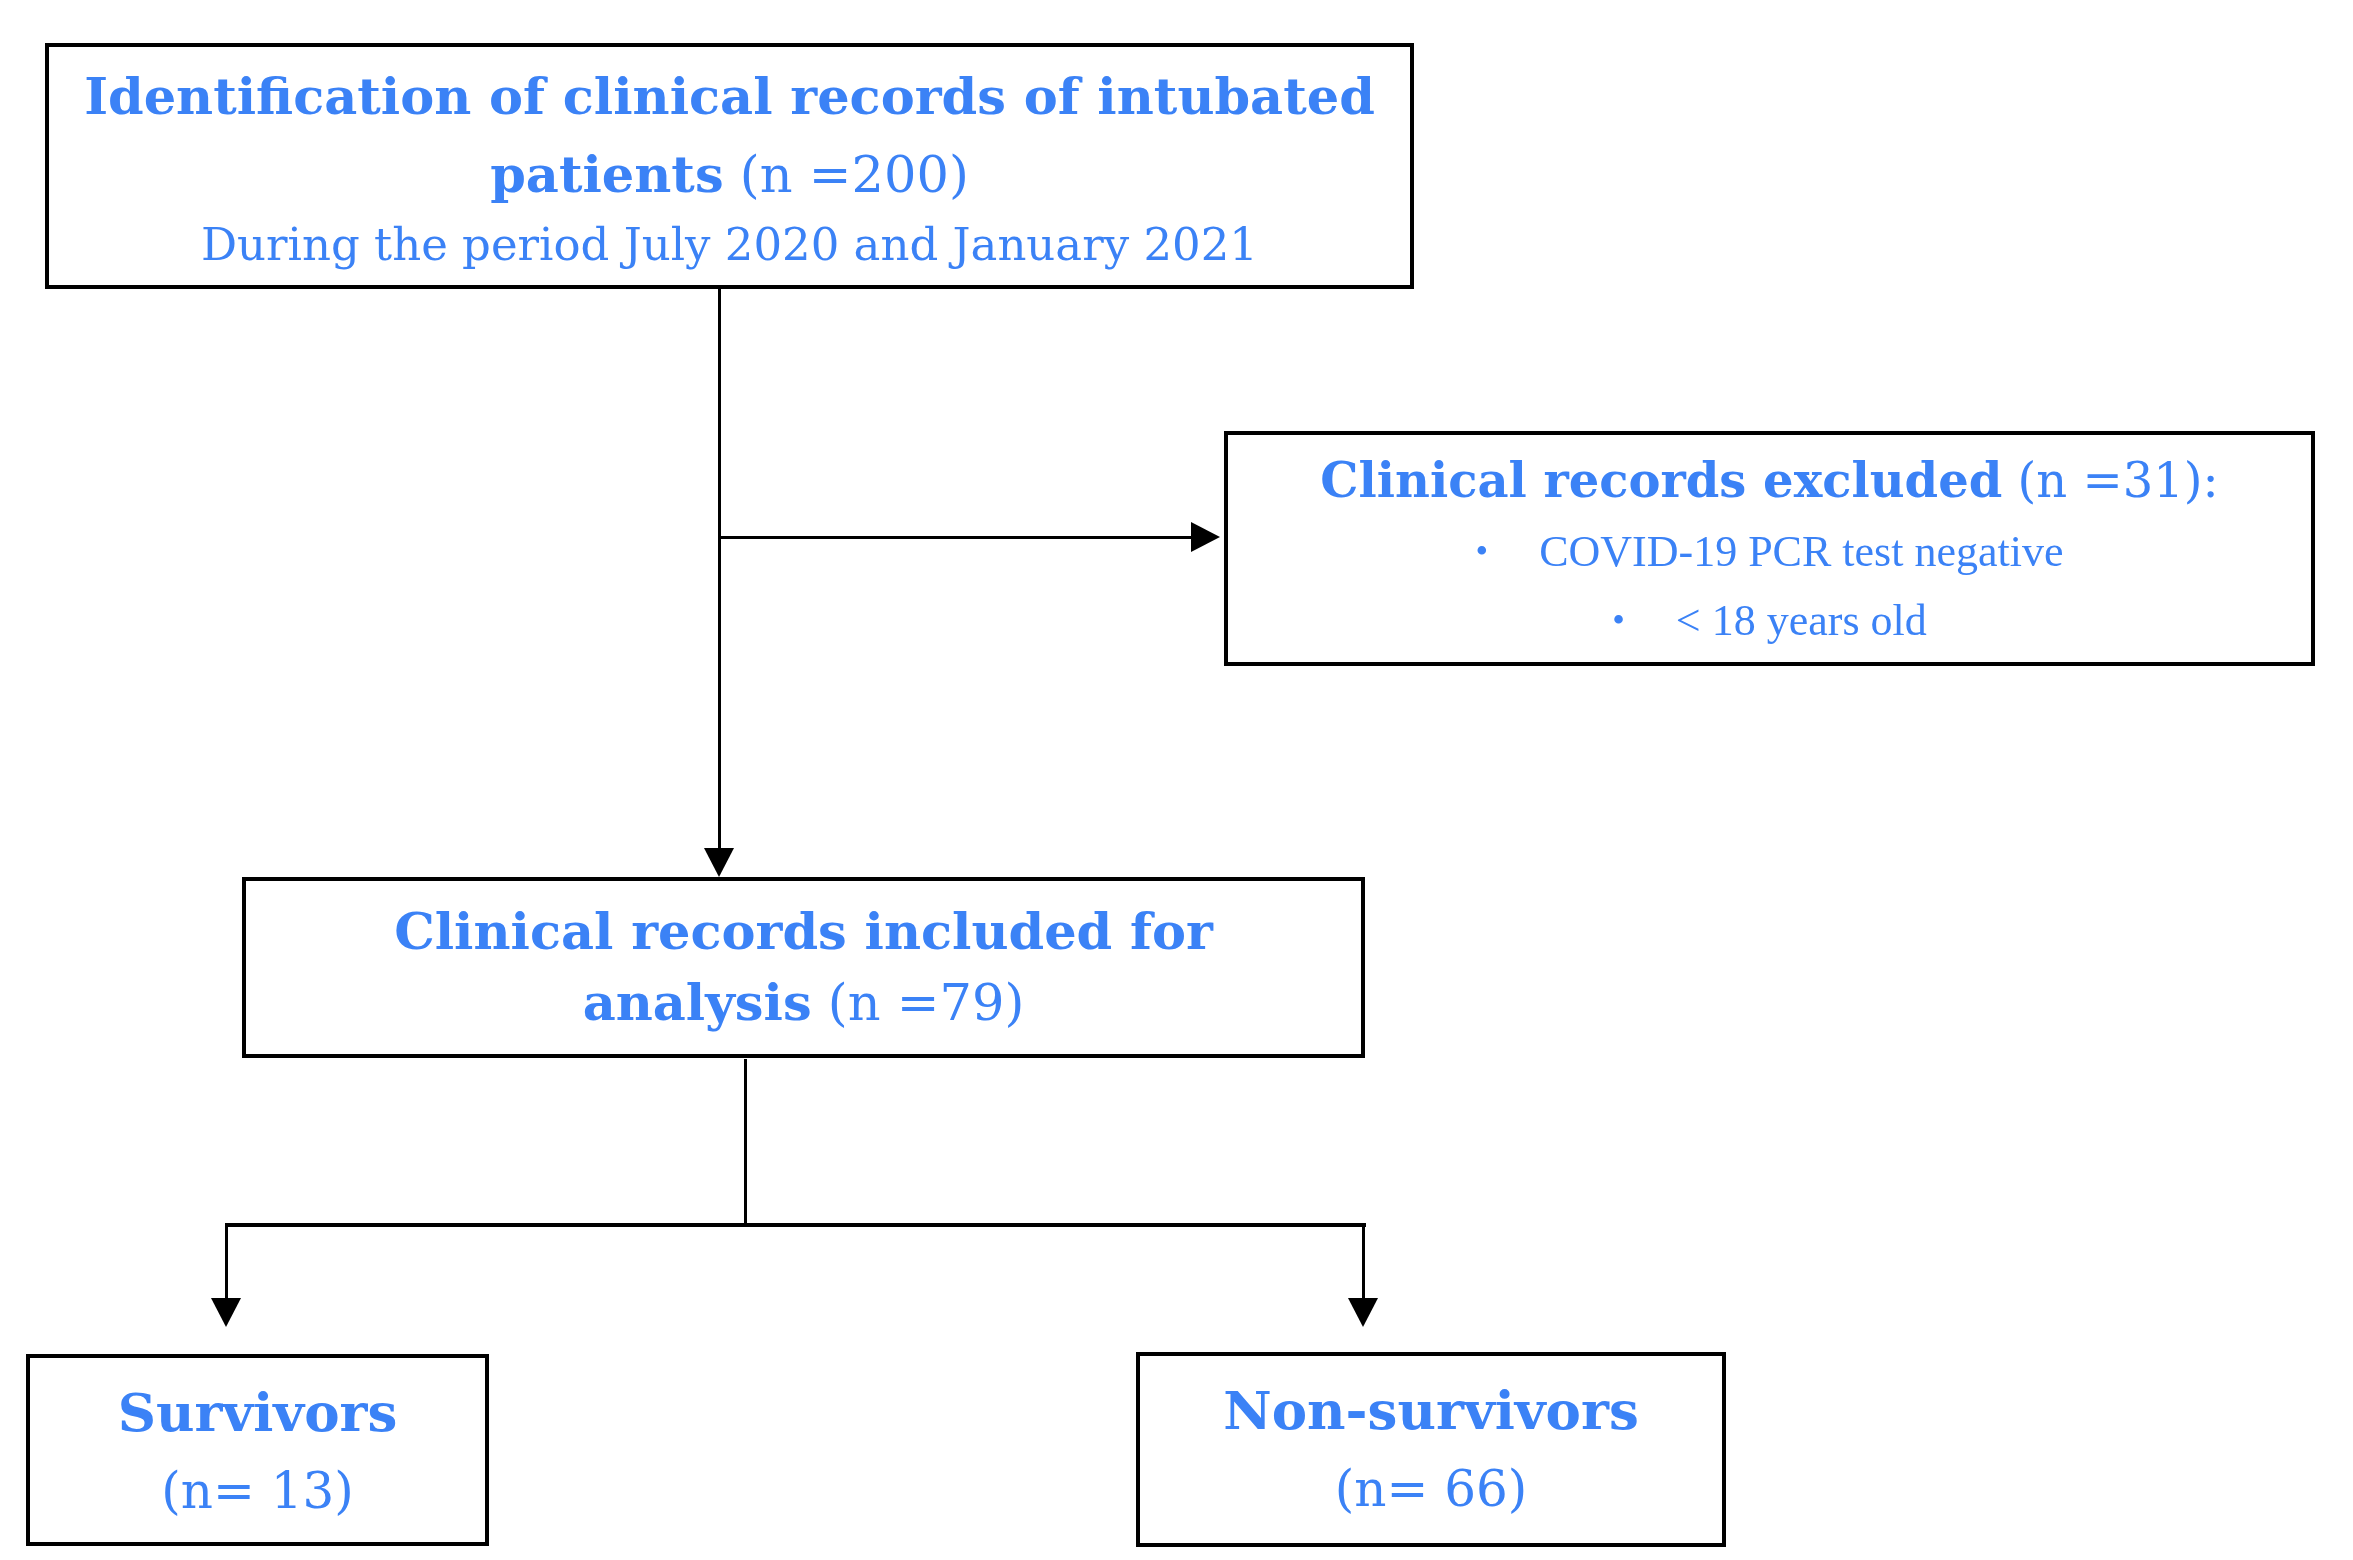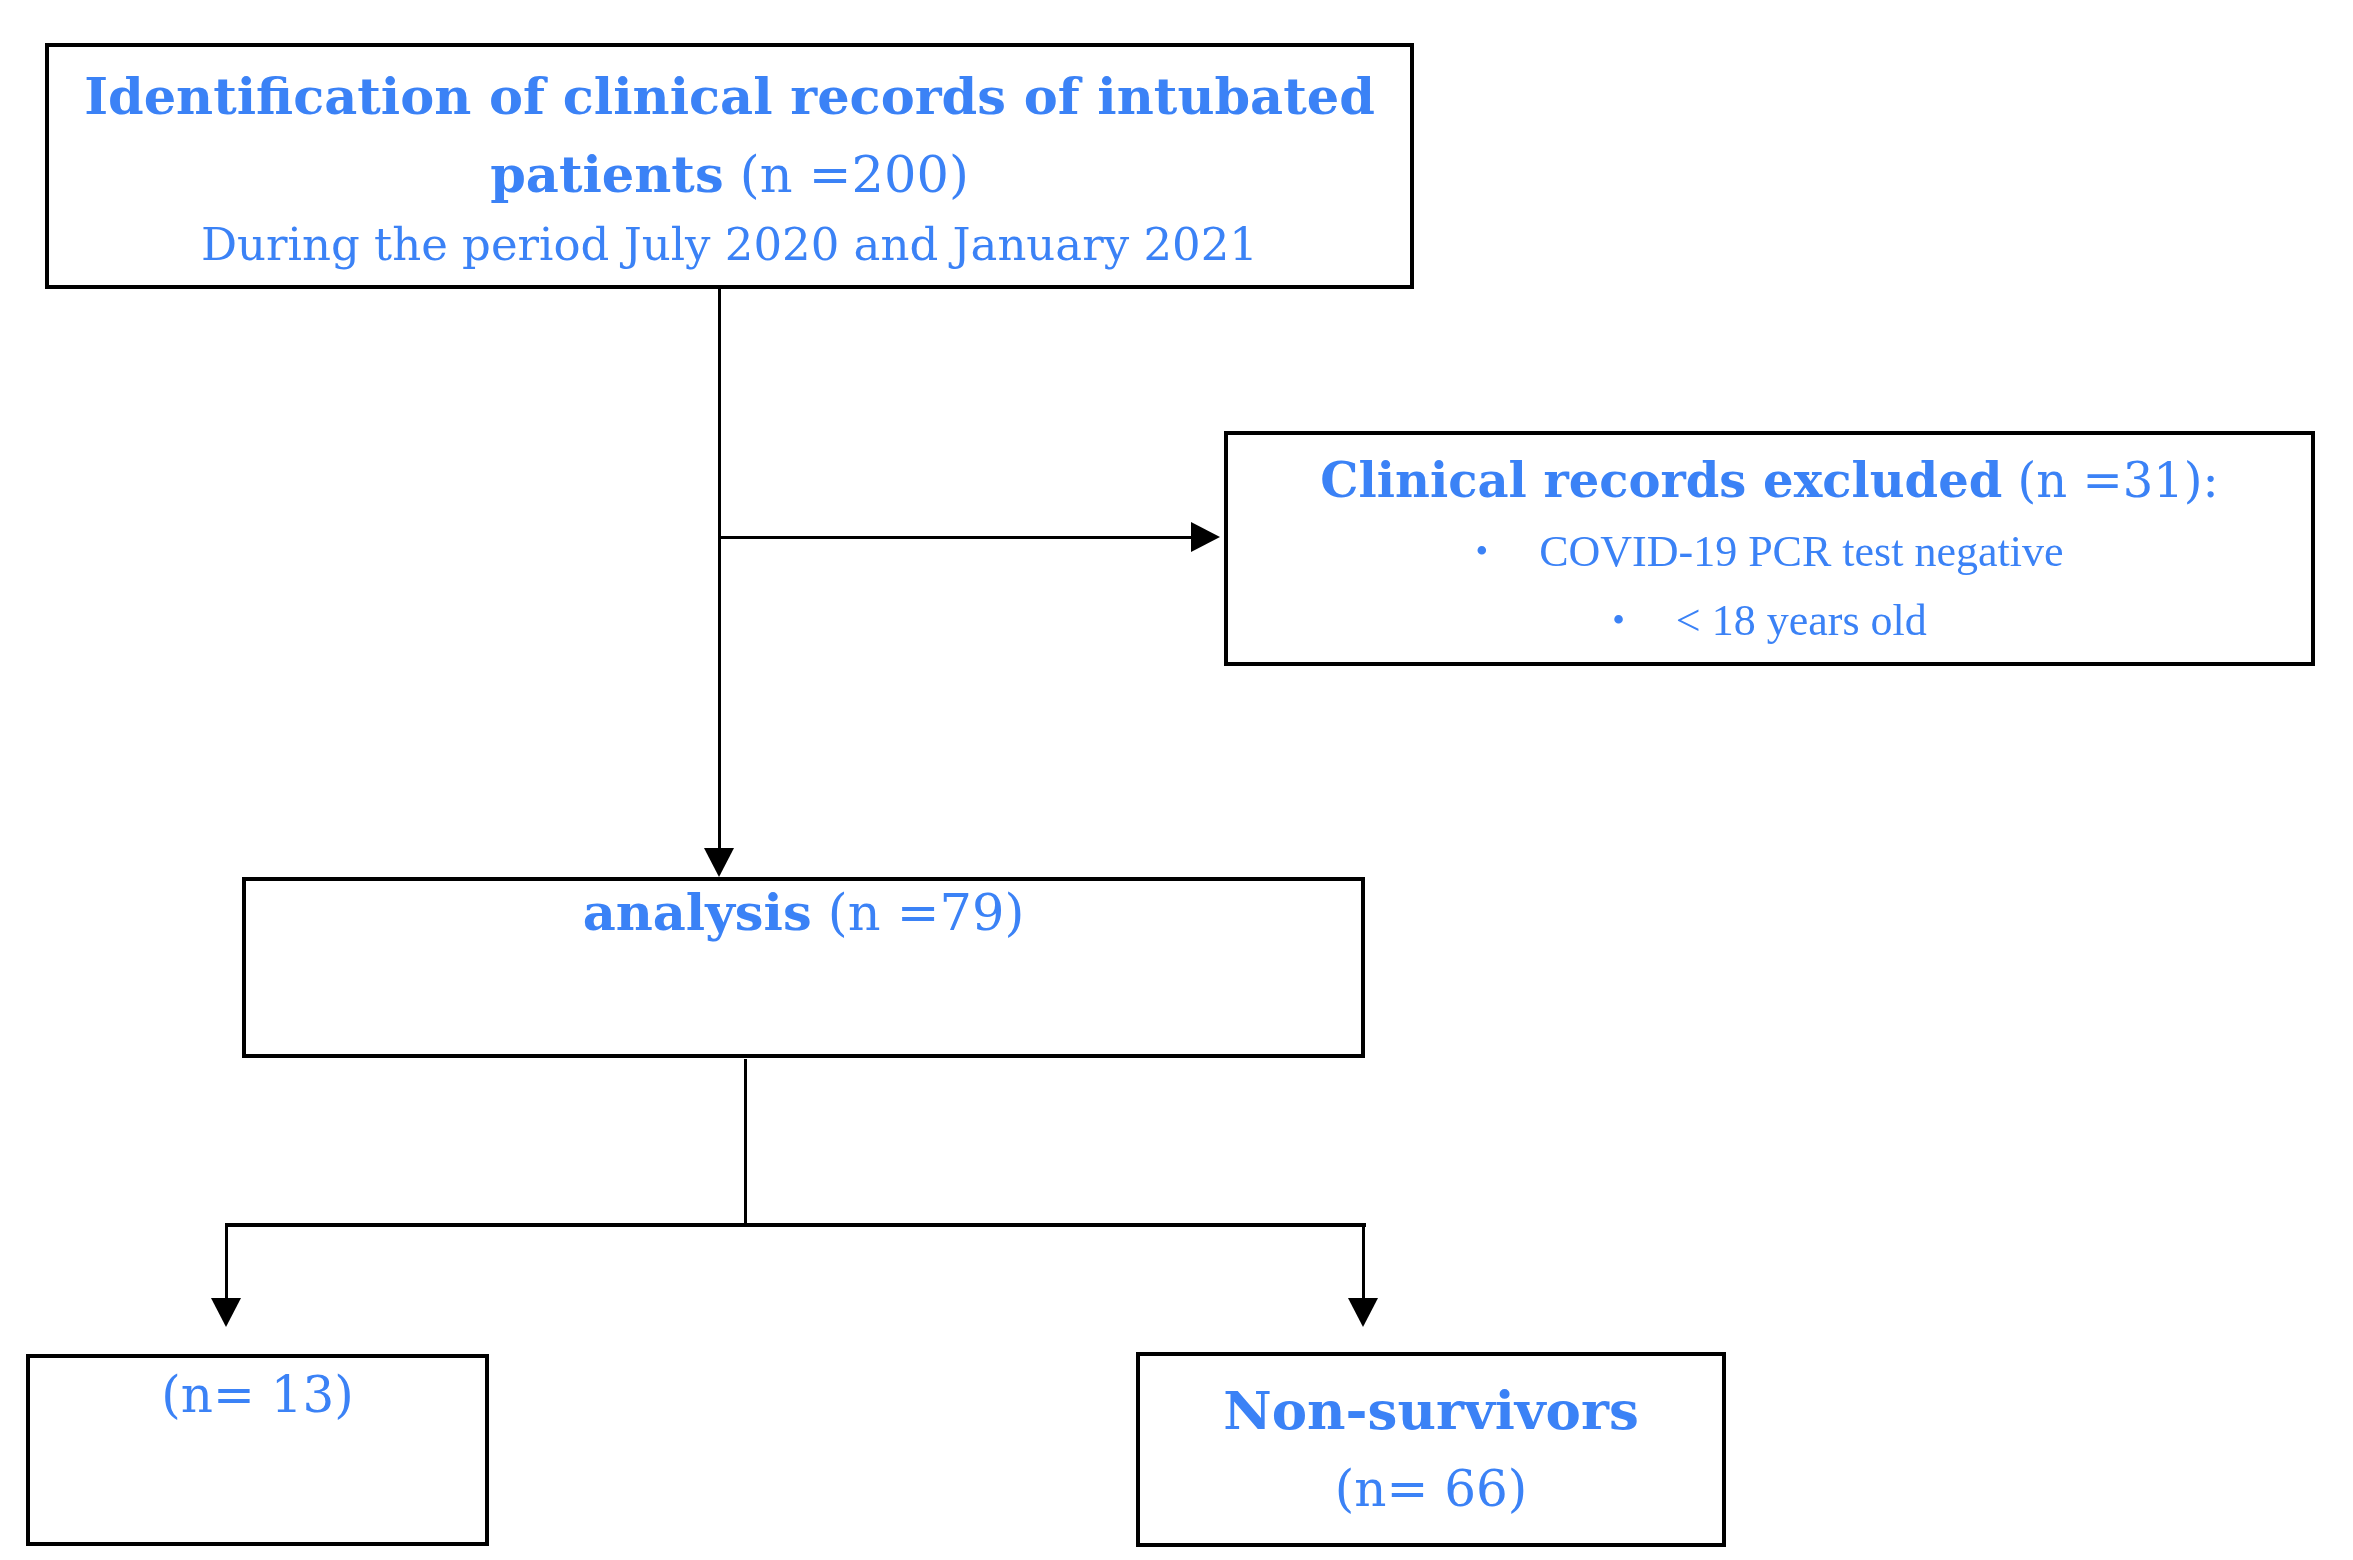--- a/index.html
+++ b/index.html
@@ -81,31 +81,33 @@
   <div class="line" style="left:718px; top:536px; width:475px; height:3.4px;"></div>
   <div class="arrow-right" style="left:1191px; top:522px;"></div>
 
   <div class="box" style="left:1224px; top:431px; width:1091px; height:235px;">
     <div class="ex-header"><span class="bold">Clinical records excluded</span><span> (n =31):</span></div>
     <div class="ex-bullet"><span class="bullet-dot">•</span><span>COVID-19 PCR test negative</span></div>
     <div class="ex-bullet"><span class="bullet-dot">•</span><span>&lt; 18 years old</span></div>
   </div>
 
   <div class="box" style="left:242px; top:877px; width:1123px; height:181px;">
+    <div class="inc-line1">Clinical records included for</div>
     <div class="inc-line2"><span class="bold">analysis</span><span> (n =79)</span></div>
   </div>
 
   <div class="line" style="left:744px; top:1059px; width:3.4px; height:166px;"></div>
   <div class="line" style="left:225px; top:1223px; width:1141px; height:4.3px;"></div>
   <div class="line" style="left:225px; top:1223px; width:3.4px; height:77px;"></div>
   <div class="arrow-down" style="left:211px; top:1298px;"></div>
   <div class="line" style="left:1362px; top:1223px; width:3.4px; height:77px;"></div>
   <div class="arrow-down" style="left:1348px; top:1298px;"></div>
 
   <div class="box" style="left:26px; top:1354px; width:463px; height:192px;">
+    <div class="leaf-label">Survivors</div>
     <div class="leaf-count">(n= 13)</div>
   </div>
 
   <div class="box" style="left:1136px; top:1352px; width:590px; height:195px;">
     <div class="leaf-label">Non-survivors</div>
     <div class="leaf-count">(n= 66)</div>
   </div>
 
 </div>
 

